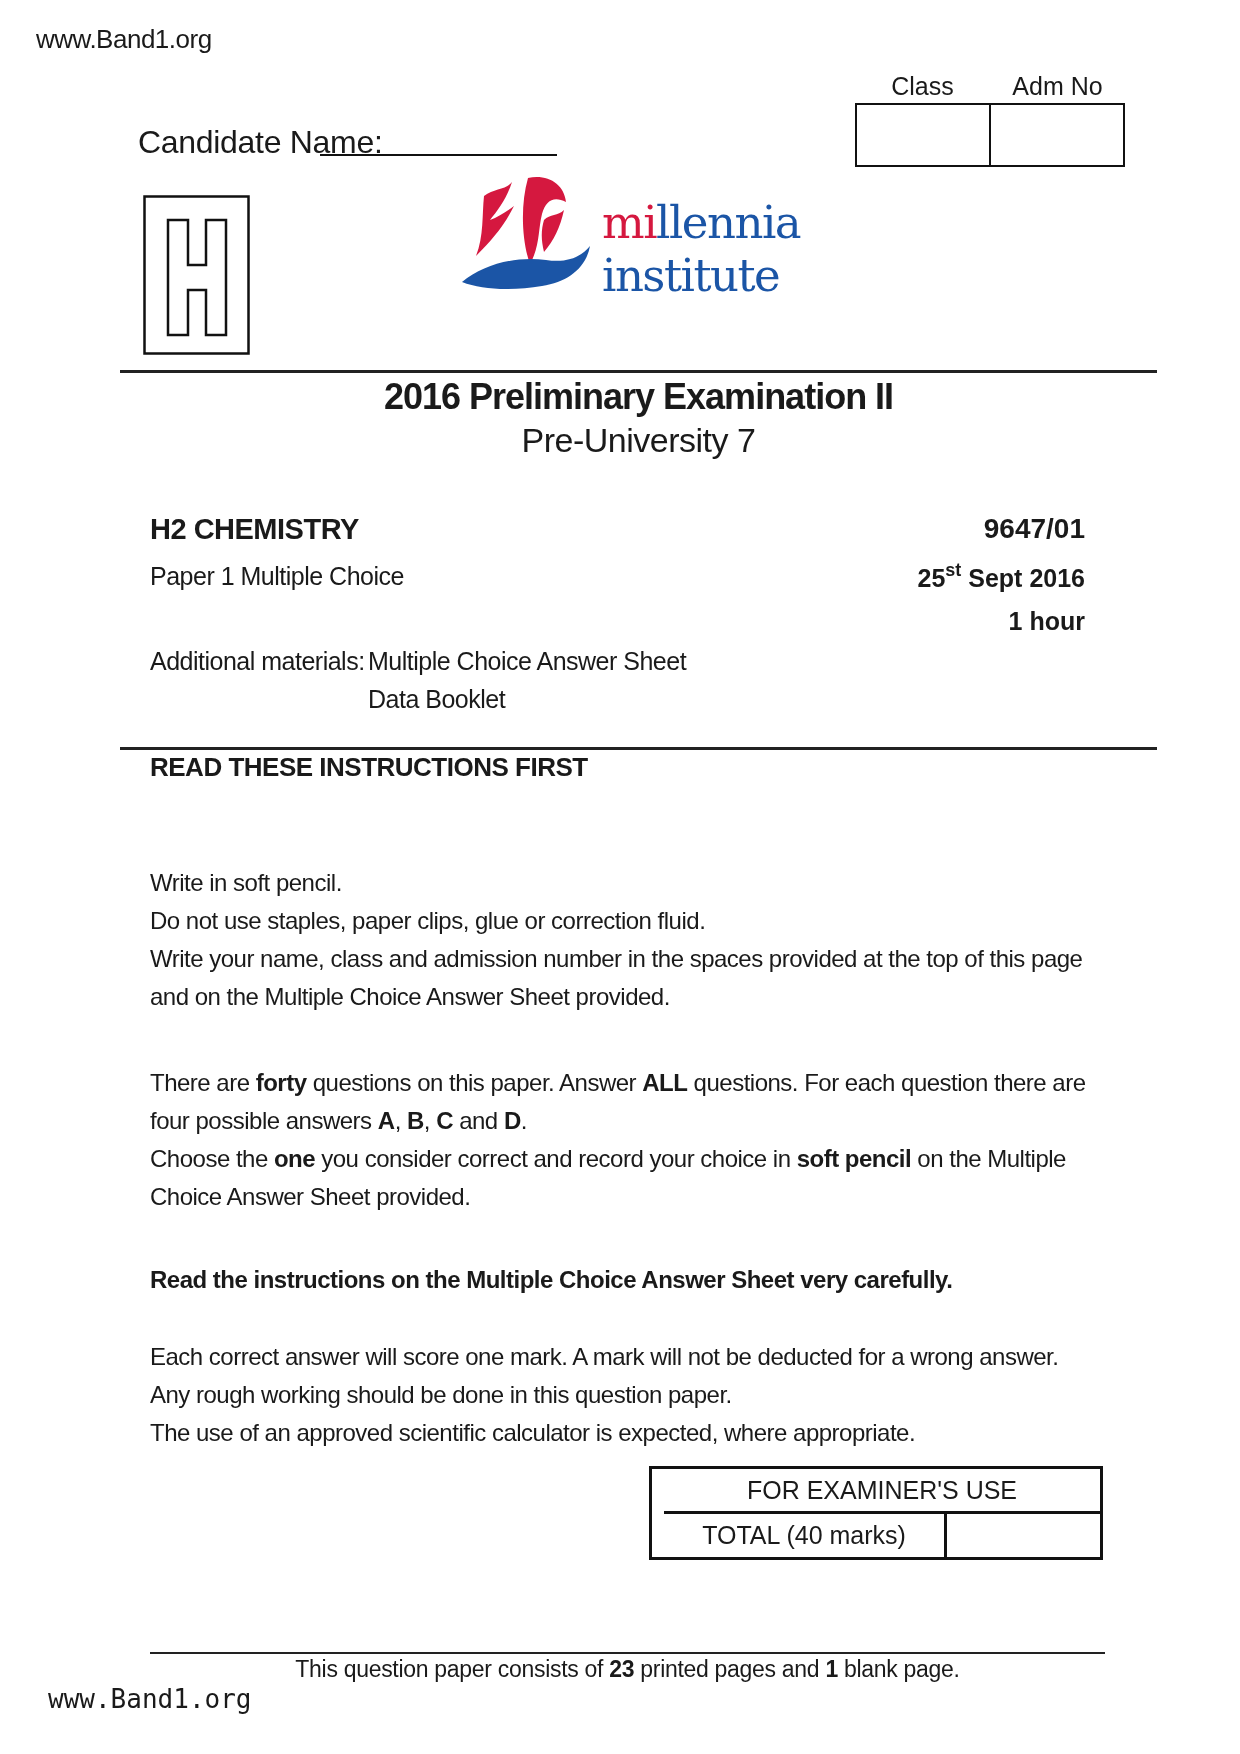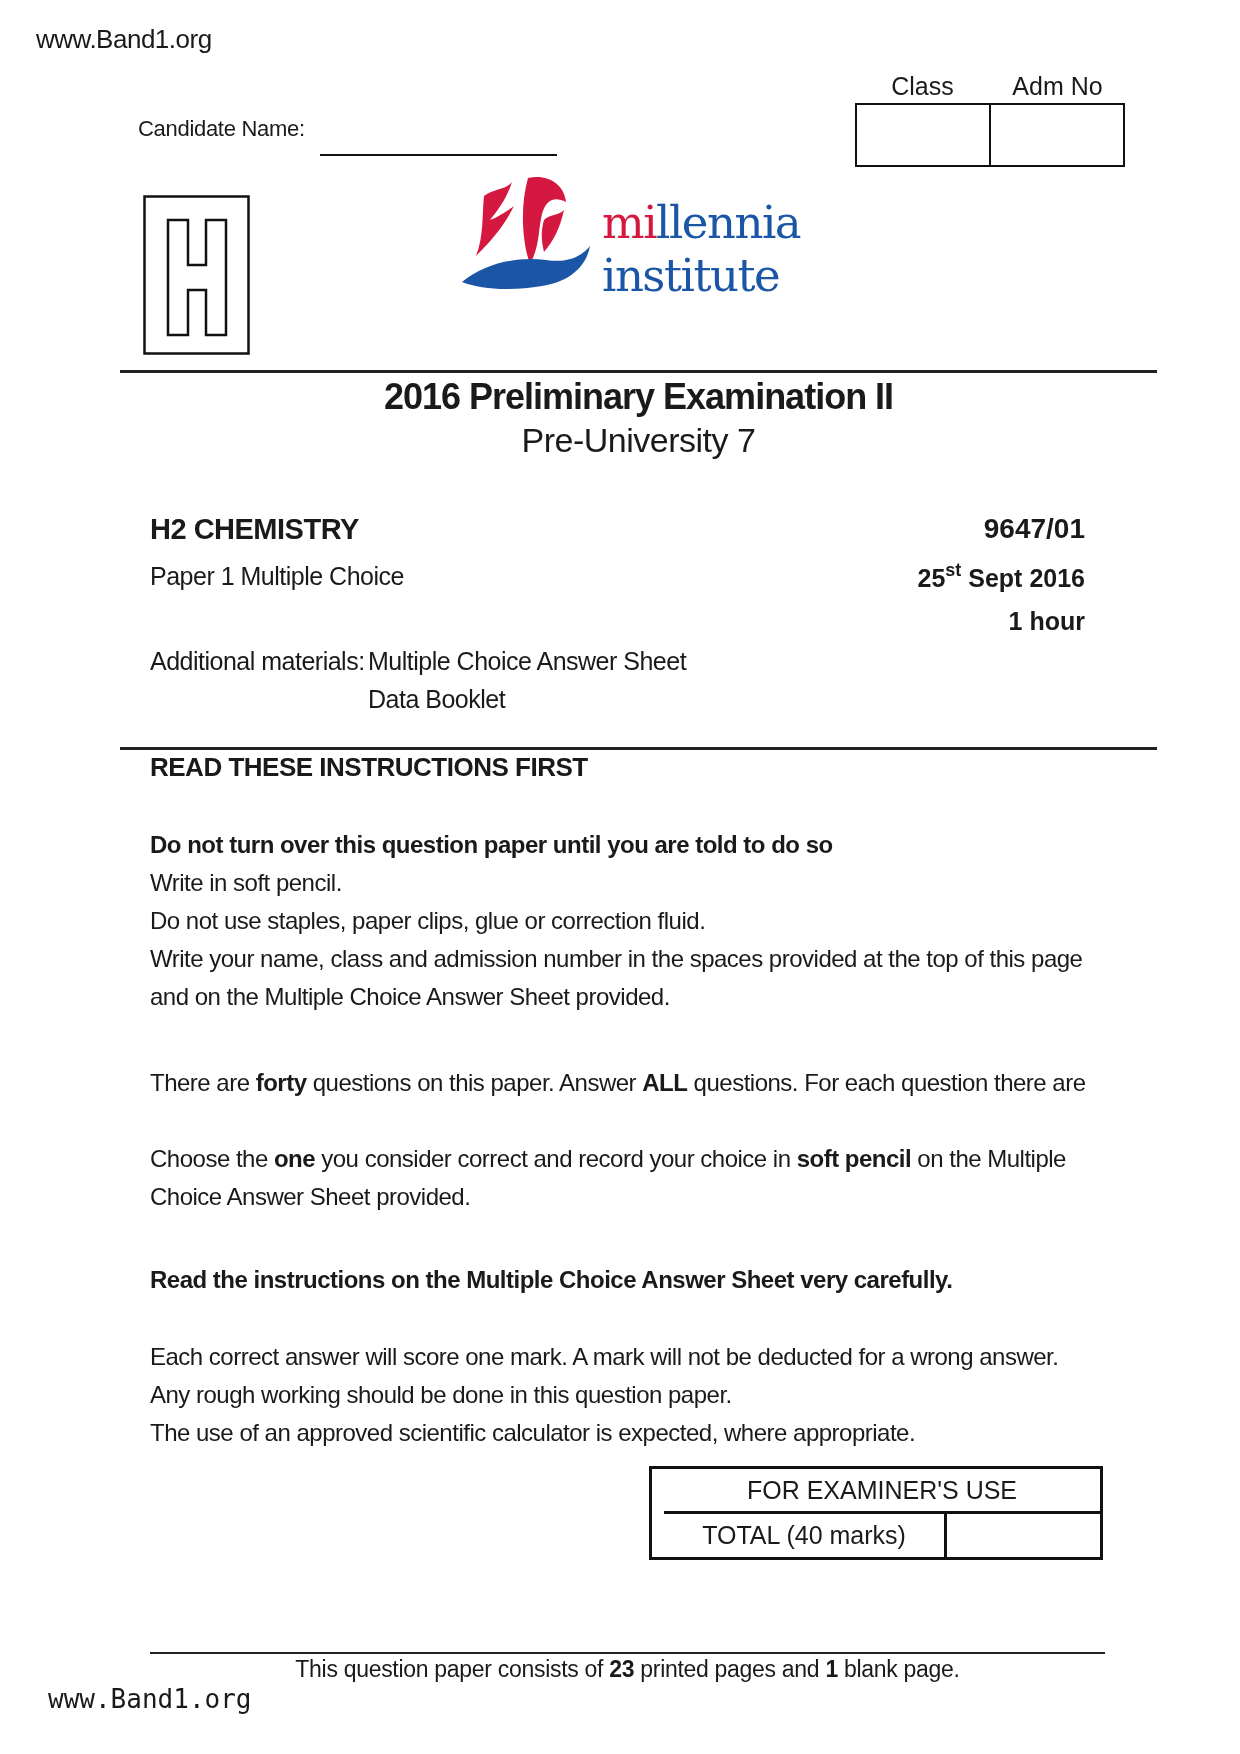--- a/index.html
+++ b/index.html
@@ -24,21 +24,21 @@
   .wm-top{left:36px;top:24px;font-size:26px;letter-spacing:-0.5px;}
   .wm-bottom{left:48px;top:1684px;font-family:"DejaVu Sans Mono", monospace;font-size:26px;}
 
   .admin-labels{top:72px;font-size:25px;}
   #class-label{left:855px;width:135px;text-align:center;}
   #adm-label{left:990px;width:135px;text-align:center;}
   #admin-box{left:855px;top:103px;width:270px;height:64px;border:2px solid #111;display:flex;box-sizing:border-box;}
   #admin-box .cell{flex:1;}
   #admin-box .cell + .cell{border-left:2px solid #111;}
 
-  #candidate-label{left:138px;top:116px;font-size:22px;letter-spacing:-0.3px;}
+  #candidate-label{left:138px;top:124px;font-size:32px;letter-spacing:-0.3px;}
   #candidate-line{left:320px;top:122px;width:237px;height:32px;border-bottom:2px solid #111;}
 
   #h-box{left:143px;top:195px;}
 
   #logo-mark{left:448px;top:176px;}
   #logo-word{left:602px;top:196px;font-family:"DejaVu Serif", serif;font-size:45px;line-height:53px;letter-spacing:-1.5px;}
 
   #rule-1{left:120px;top:370px;width:1037px;}
   #rule-2{left:120px;top:747px;width:1037px;}
   #title-1{left:120px;top:376px;width:1037px;font-size:36px;font-weight:bold;letter-spacing:-1px;}
@@ -112,27 +112,27 @@
   <div class="abs" id="exam-date"><span>25</span><sup>st</sup><span> Sept 2016</span></div>
   <div class="abs" id="duration">1 hour</div>
 
   <div class="abs" id="materials-label">Additional materials:</div>
   <div class="abs" id="material-1">Multiple Choice Answer Sheet</div>
   <div class="abs" id="material-2">Data Booklet</div>
 
   <div class="rule" id="rule-2"></div>
   <div class="abs" id="read-heading">READ THESE INSTRUCTIONS FIRST</div>
 
-  <div class="line body-left b" style="top:830px">Do not turn over this question paper until you are told to do so</div>
   <div class="line body-left" style="top:868px">Write in soft pencil.</div>
   <div class="line body-left" style="top:906px">Do not use staples, paper clips, glue or correction fluid.</div>
   <div class="line body-left" style="top:944px">Write your name, class and admission number in the spaces provided at the top of this page</div>
   <div class="line body-left" style="top:982px">and on the Multiple Choice Answer Sheet provided.</div>
 
   <div class="line body-left" style="top:1068px"><span>There are </span><span style="font-weight: bold;">forty</span><span> questions on this paper. Answer </span><span style="font-weight: bold;">ALL</span><span> questions. For each question there are</span></div>
+  <div class="line body-left" style="top:1106px"><span>four possible answers </span><span style="font-weight: bold;">A</span><span>, </span><span style="font-weight: bold;">B</span><span>, </span><span style="font-weight: bold;">C</span><span> and </span><span style="font-weight: bold;">D</span><span>.</span></div>
   <div class="line body-left" style="top:1144px"><span>Choose the </span><span style="font-weight: bold;">one</span><span> you consider correct and record your choice in </span><span style="font-weight: bold;">soft pencil</span><span> on the Multiple</span></div>
   <div class="line body-left" style="top:1182px">Choice Answer Sheet provided.</div>
 
   <div class="line body-left b" style="top:1265px">Read the instructions on the Multiple Choice Answer Sheet very carefully.</div>
 
   <div class="line body-left" style="top:1342px">Each correct answer will score one mark. A mark will not be deducted for a wrong answer.</div>
   <div class="line body-left" style="top:1380px">Any rough working should be done in this question paper.</div>
   <div class="line body-left" style="top:1418px">The use of an approved scientific calculator is expected, where appropriate.</div>
 
   <div class="abs" id="examiner-table">

